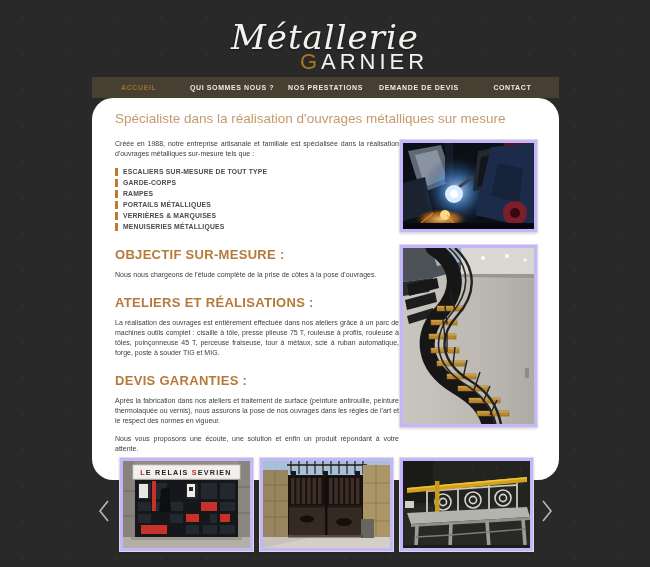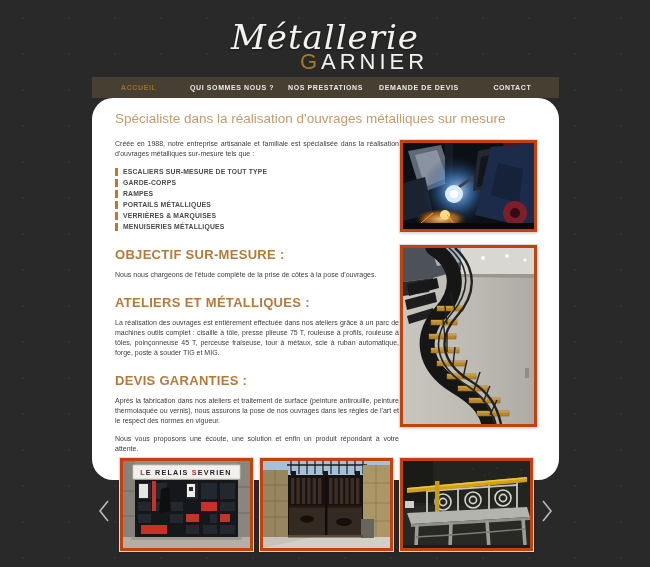--- a/index.html
+++ b/index.html
@@ -55,21 +55,21 @@
   .intro { font-size:7px; line-height:10px; color:#3c3c3c; text-align:justify; }
   .services { margin-top:7px; }
   .service { display:flex; align-items:center; height:11px; cursor:pointer; }
   .service .bar { width:3px; height:8px; background:#c0782c; margin-right:5px; flex:none; }
   .service .svc-label { font-size:6.8px; font-weight:bold; color:#4a4a4a; letter-spacing:0.2px; }
   .section-h { font-size:13px; font-weight:bold; color:#b5793a; letter-spacing:0.3px; margin-top:15px; }
   .section-p { font-size:7px; line-height:10px; color:#3c3c3c; text-align:justify; margin-top:8px; }
   
   .photo {
     position:absolute; background:#f9a8d4;
-    border:3px solid #c2410c; outline:1px solid #dcdcdc;
+    border:3px solid #c4b5fd; outline:1px solid #dcdcdc;
     box-shadow:0 1px 3px rgba(0,0,0,0.28);
   }
   .photo svg { display:block; width:100%; height:100%; }
   #photo-welding   { left:308px; top:42px;  width:137px; height:92px; }
   #photo-staircase { left:308px; top:147px; width:137px; height:182px; }
   
   .carousel-slide { top:360px; width:133px; height:93px; cursor:pointer; }
   #slide-1 { left:28px; }
   #slide-2 { left:168px; }
   #slide-3 { left:308px; }
@@ -128,21 +128,21 @@
           </div>
         <div class="service">
             <span class="bar"></span>
             <span class="svc-label">MENUISERIES MÉTALLIQUES</span>
           </div>
       </div>
 
       <h2 class="section-h">OBJECTIF SUR-MESURE :</h2>
       <p class="section-p">Nous nous chargeons de l'étude complète de la prise de côtes à la pose d'ouvrages.</p>
 
-      <h2 class="section-h">ATELIERS ET MÉTALLIQUES :</h2>
+      <h2 class="section-h">ATELIERS ET RÉALISATIONS :</h2>
       <p class="section-p">La réalisation des ouvrages est entièrement effectuée dans nos ateliers grâce à un parc de machines outils complet : cisaille à tôle, presse plieuse 75 T, rouleuse à profils, rouleuse à tôles, poinçonneuse 45 T, perceuse fraiseuse, tour à métaux, scie à ruban automatique, forge, poste à souder TIG et MIG.</p>
 
       <h2 class="section-h">DEVIS GARANTIES :</h2>
       <p class="section-p">Après la fabrication dans nos ateliers et traitement de surface (peinture antirouille, peinture thermolaquée ou vernis), nous assurons la pose de nos ouvrages dans les règles de l'art et le respect des normes en vigueur.</p>
       <p class="section-p">Nous vous proposons une écoute, une solution et enfin un produit répondant à votre attente.</p>
     </div>
 
     <figure class="photo" id="photo-welding">
       <svg viewBox="0 0 131 86" preserveAspectRatio="none">
         <defs>

